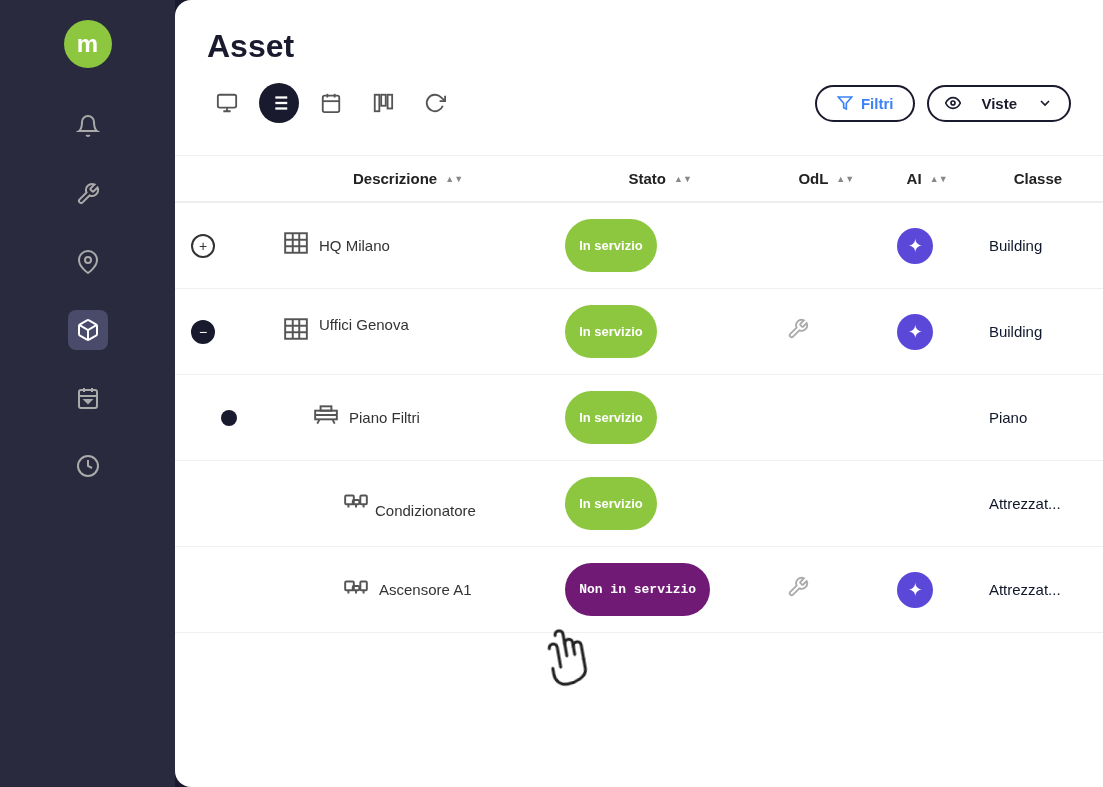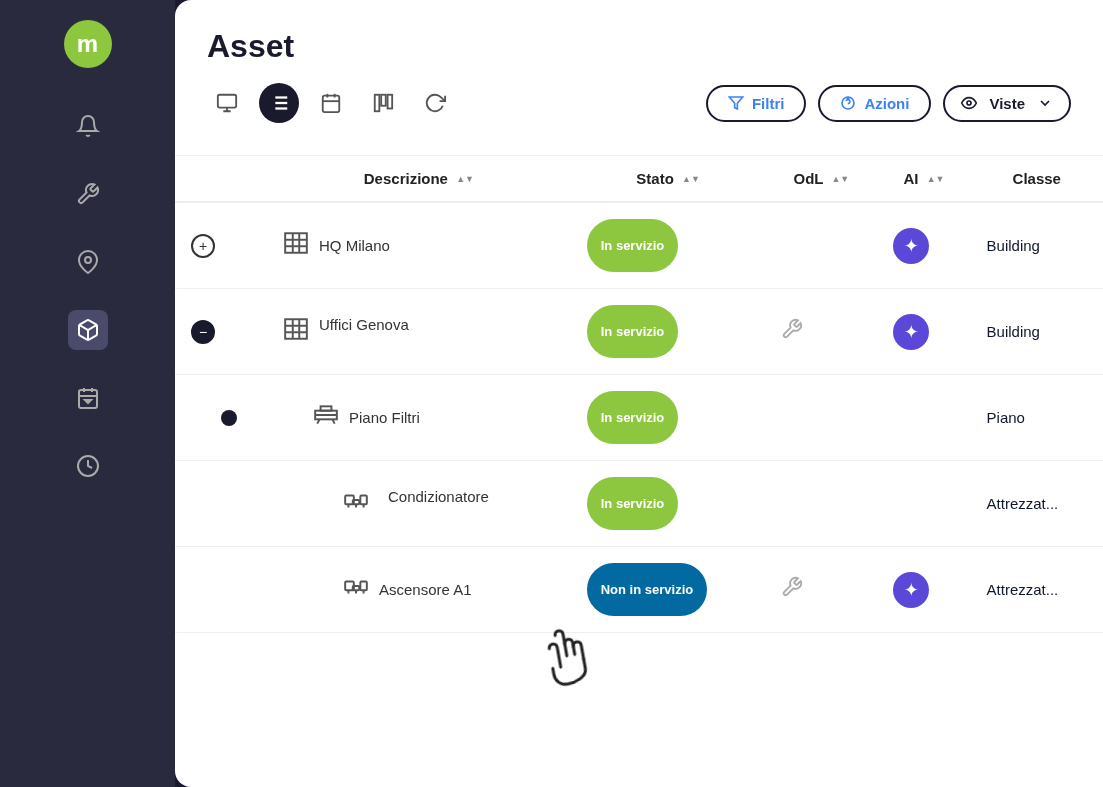--- a/index.html
+++ b/index.html
@@ -105,21 +105,21 @@
       background: white;
       cursor: pointer;
       font-size: 15px;
       font-weight: 600;
       color: #3b82f6;
     }
 
     .viste-btn {
       display: flex;
       align-items: center;
-      gap: 12px;
+      gap: 20px;
       padding: 8px 16px;
       border: 2px solid #1a1a2e;
       border-radius: 50px;
       background: white;
       cursor: pointer;
       font-size: 15px;
       font-weight: 600;
       color: #1a1a2e;
     }
 
@@ -203,22 +203,23 @@
       font-size: 13px;
       font-weight: 600;
     }
 
     .badge-green {
       background: #8dc63f;
       color: white;
     }
 
     .badge-red {
-      background: #0369a1;
-      color: white;
+      background: #701a75;
+      color: white;
+      font-family: Liberation Mono, monospace;
     }
 
     .ai-badge {
       width: 36px; height: 36px;
       border-radius: 50%;
       background: #5b48d9;
       display: flex; align-items: center; justify-content: center;
       color: white;
       font-size: 18px;
     }
@@ -338,29 +339,20 @@
             <path d="M20.49 15a9 9 0 11-2.12-9.36L23 10"></path>
           </svg>
       </button>
       <div style="flex:1"></div>
 
       <button class="toolbar-btn">
         <svg width="16" height="16" viewBox="0 0 24 24" fill="none" stroke="currentColor" stroke-width="2.5">
             <polygon points="22 3 2 3 10 12.46 10 19 14 21 14 12.46 22 3"></polygon>
           </svg>
         <span>Filtri</span>
-      </button>
-      <button class="toolbar-btn">
-        <svg width="16" height="16" viewBox="0 0 24 24" fill="none" stroke="currentColor" stroke-width="2.5">
-            <circle cx="12" cy="5" r="1" fill="currentColor"></circle>
-            <path d="M12 3a9 9 0 100 18A9 9 0 0012 3z"></path>
-            <path d="M9.09 9a3 3 0 015.83 1c0 2-3 3-3 3"></path>
-            <line x1="12" y1="17" x2="12.01" y2="17"></line>
-          </svg>
-        <span>Azioni</span>
       </button>
       <button class="viste-btn">
         <svg width="16" height="16" viewBox="0 0 24 24" fill="none" stroke="currentColor" stroke-width="2.5">
             <path d="M1 12s4-8 11-8 11 8 11 8-4 8-11 8-11-8-11-8z"></path>
             <circle cx="12" cy="12" r="3"></circle>
           </svg>
         <span>Viste</span>
         <svg width="16" height="16" viewBox="0 0 24 24" fill="none" stroke="currentColor" stroke-width="2.5">
             <polyline points="6 9 12 15 18 9"></polyline>
           </svg>
@@ -495,21 +487,21 @@
             <span class="classe-text">Piano</span>
           </td>
         </tr>
 
         <tr>
           <td>
             <div class="asset-row-controls" style="padding-left: 60px;">
             </div>
           </td>
           <td>
-            <div style="display:flex; align-items:flex-start; gap:19px; padding-left: 60px;">
+            <div style="display:flex; align-items:flex-end; gap:6px; padding-left: 60px;">
               <span class="asset-type-icon">
                 <svg width="26" height="26" viewBox="0 0 24 24" fill="none" stroke="currentColor" stroke-width="1.8">
                     <rect x="2" y="7" width="8" height="8" rx="1"></rect>
                     <rect x="9" y="11" width="6" height="4" rx="1"></rect>
                     <rect x="16" y="7" width="6" height="8" rx="1"></rect>
                     <line x1="5" y1="15" x2="5" y2="18"></line>
                     <line x1="12" y1="15" x2="12" y2="18"></line>
                     <line x1="19" y1="15" x2="19" y2="18"></line>
                   </svg>
               </span>

